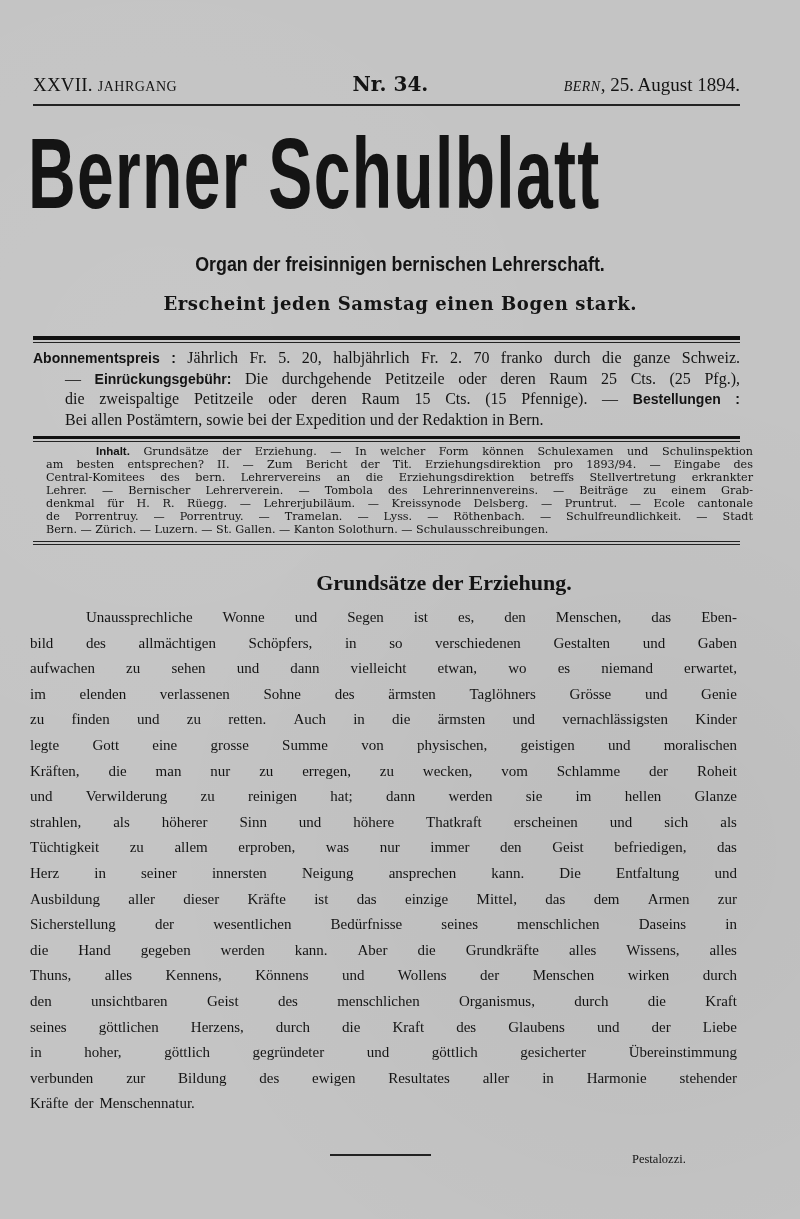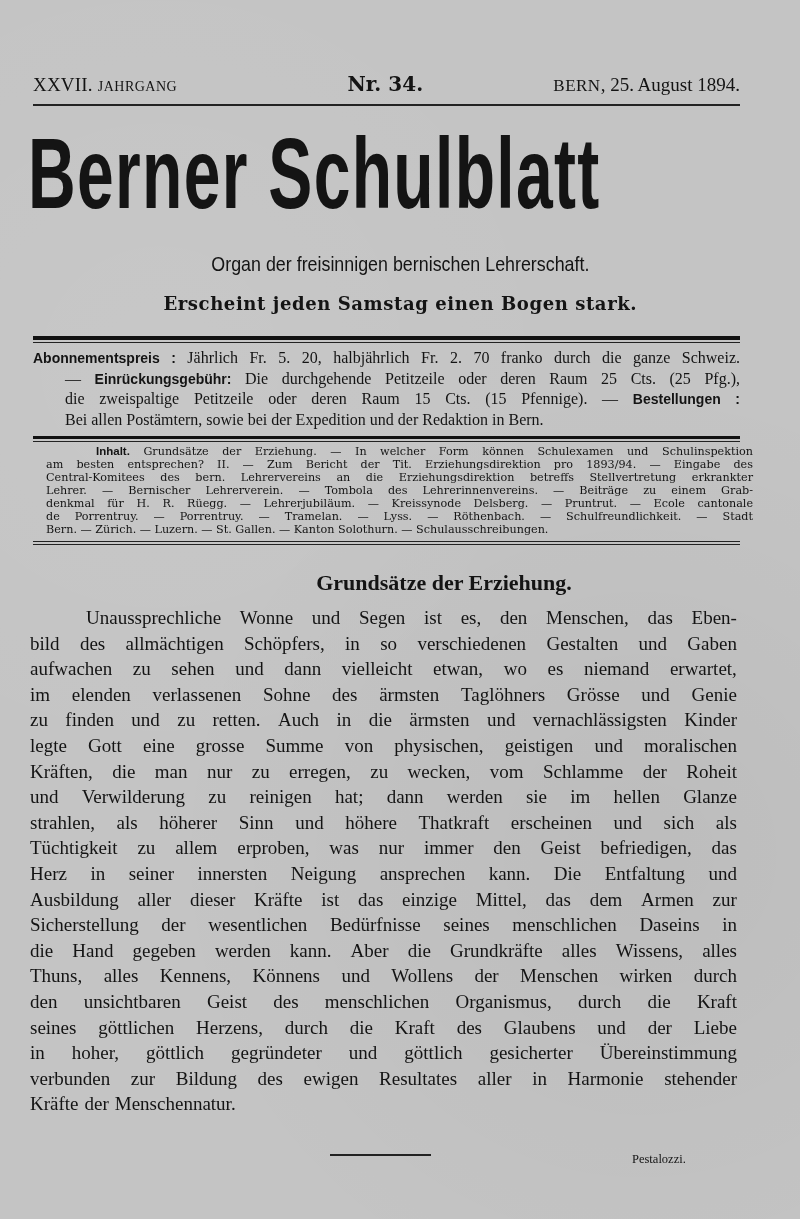--- a/index.html
+++ b/index.html
@@ -17,35 +17,35 @@
 
   
   .masthead-line {
     position: absolute; left: 33px; top: 72px; width: 707px; height: 26px;
     display: flex; justify-content: space-between; align-items: baseline;
     font-size: 19px;
   }
   .masthead-line .vol { letter-spacing: 0.2px; }
   .masthead-line .vol .sc { font-size: 14px; letter-spacing: 0.5px; }
   .masthead-line .num { font-family: "DejaVu Serif", serif; font-weight: bold; font-size: 20px; margin-left: 40px; }
-  .masthead-line .date .sc { font-size: 17px; letter-spacing: 0.5px; }
+  .masthead-line .date .sc { font-size: 14px; letter-spacing: 0.5px; font-style: italic; }
   .rule-thin { position: absolute; left: 33px; width: 707px; height: 1.5px; background: #222; }
 
   
   .title {
     position: absolute; left: 28px; top: 118px; width: 720px; text-align: center;
     font-family: "Liberation Sans", "DejaVu Sans", sans-serif;
     font-weight: bold; font-size: 100px; line-height: 110px;
     transform: scaleX(0.66); transform-origin: left center;
     letter-spacing: 2px; width: 1080px; text-align: left;
     white-space: nowrap;
   }
   .subtitle {
     position: absolute; left: 0; width: 800px; top: 252px; text-align: center;
-    font-family: "Liberation Sans", "DejaVu Sans", sans-serif; font-weight: normal;
+    font-family: "Liberation Sans", "DejaVu Sans", sans-serif; font-weight: bold;
     font-size: 21px;
   }
   .subtitle span { display: inline-block; transform: scaleX(0.85); }
   .tagline {
     position: absolute; left: 0; width: 800px; top: 292px; text-align: center;
     font-family: "DejaVu Serif", serif; font-size: 19px; letter-spacing: 0.6px; font-weight: bold;
   }
   .tagline span { display: inline-block; transform: scaleX(0.95); }
 
   .rule-thick { position: absolute; left: 33px; width: 707px; height: 4px; background: #111; }
@@ -69,21 +69,21 @@
   .contents p.last { text-align-last: left; }
   .contents .lbl { font-family: "Liberation Sans", sans-serif; font-weight: bold; font-size: 11.5px; padding-left: 50px; }
 
   
   .article-title {
     position: absolute; left: 0; width: 800px; top: 570px; text-align: center;
     font-weight: bold; font-size: 22px; padding-left: 44px;
   }
   .article {
     position: absolute; left: 30px; top: 605px; width: 707px;
-    font-size: 19px; line-height: 25.6px;
+    font-size: 15px; line-height: 25.6px;
   }
   .article .line { display: flex; justify-content: space-between; white-space: nowrap; }
   .article .line span { display: block; }
   .article .line.first { padding-left: 56px; }
   .article .line.lastline { justify-content: flex-start; gap: 6px; }
   .signature {
     position: absolute; left: 632px; top: 1113px; font-size: 12.5px; margin-top: 39px;
   }
   .end-rule { position: absolute; left: 330px; top: 1154px; width: 101px; height: 1.5px; background: #222; }
 </style>

